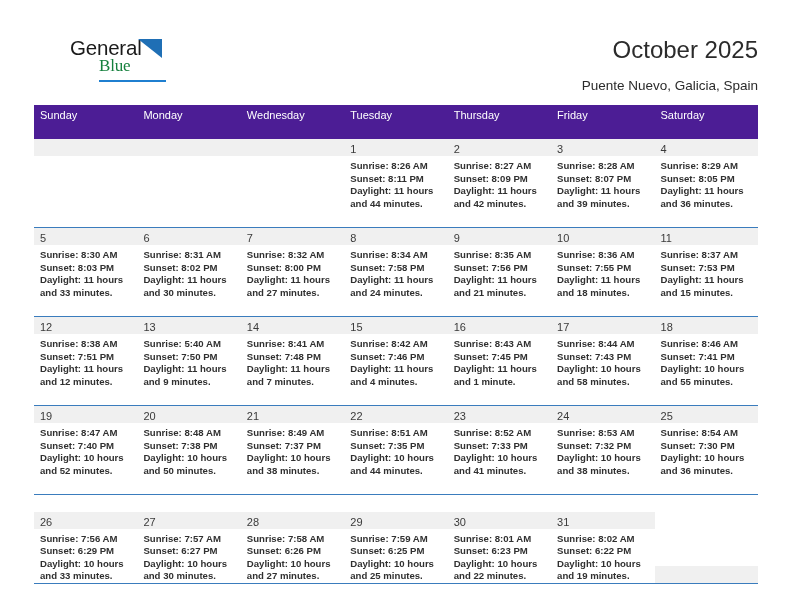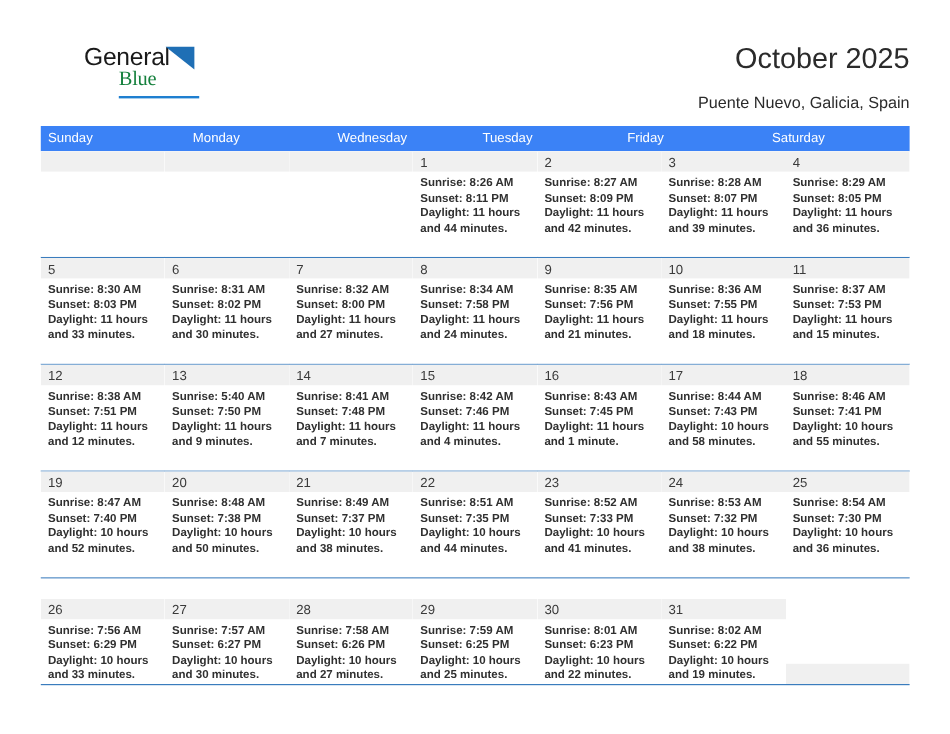--- a/index.html
+++ b/index.html
@@ -95,22 +95,22 @@
   
   .calendar {
     position: absolute;
     left: 34px;
     top: 105px;
     width: 724px;
   }
   .weekdays {
     display: flex;
     width: 100%;
-    background: #3b82f6;
-    height: 21px;
+    background: #4c1d95;
+    height: 34px;
   }
   .weekday {
     flex: 1 1 0;
     box-sizing: border-box;
     padding-left: 6px;
     color: #ffffff;
     font-size: 11px;
     line-height: 21px;
     white-space: nowrap;
     overflow: hidden;
@@ -176,20 +176,21 @@
     <div class="subtitle">Puente Nuevo, Galicia, Spain</div>
   </div>
 
   <div class="calendar">
 
     <div class="weekdays">
       <div class="weekday">Sunday</div>
       <div class="weekday">Monday</div>
       <div class="weekday">Wednesday</div>
       <div class="weekday">Tuesday</div>
+      <div class="weekday">Thursday</div>
       <div class="weekday">Friday</div>
       <div class="weekday">Saturday</div>
     </div>
 
     <div id="weeks-container">
         <div class="week">
           <div class="cell empty">
             <div class="daynum-band"><span class="daynum"></span></div>
           </div>
           <div class="cell empty">

